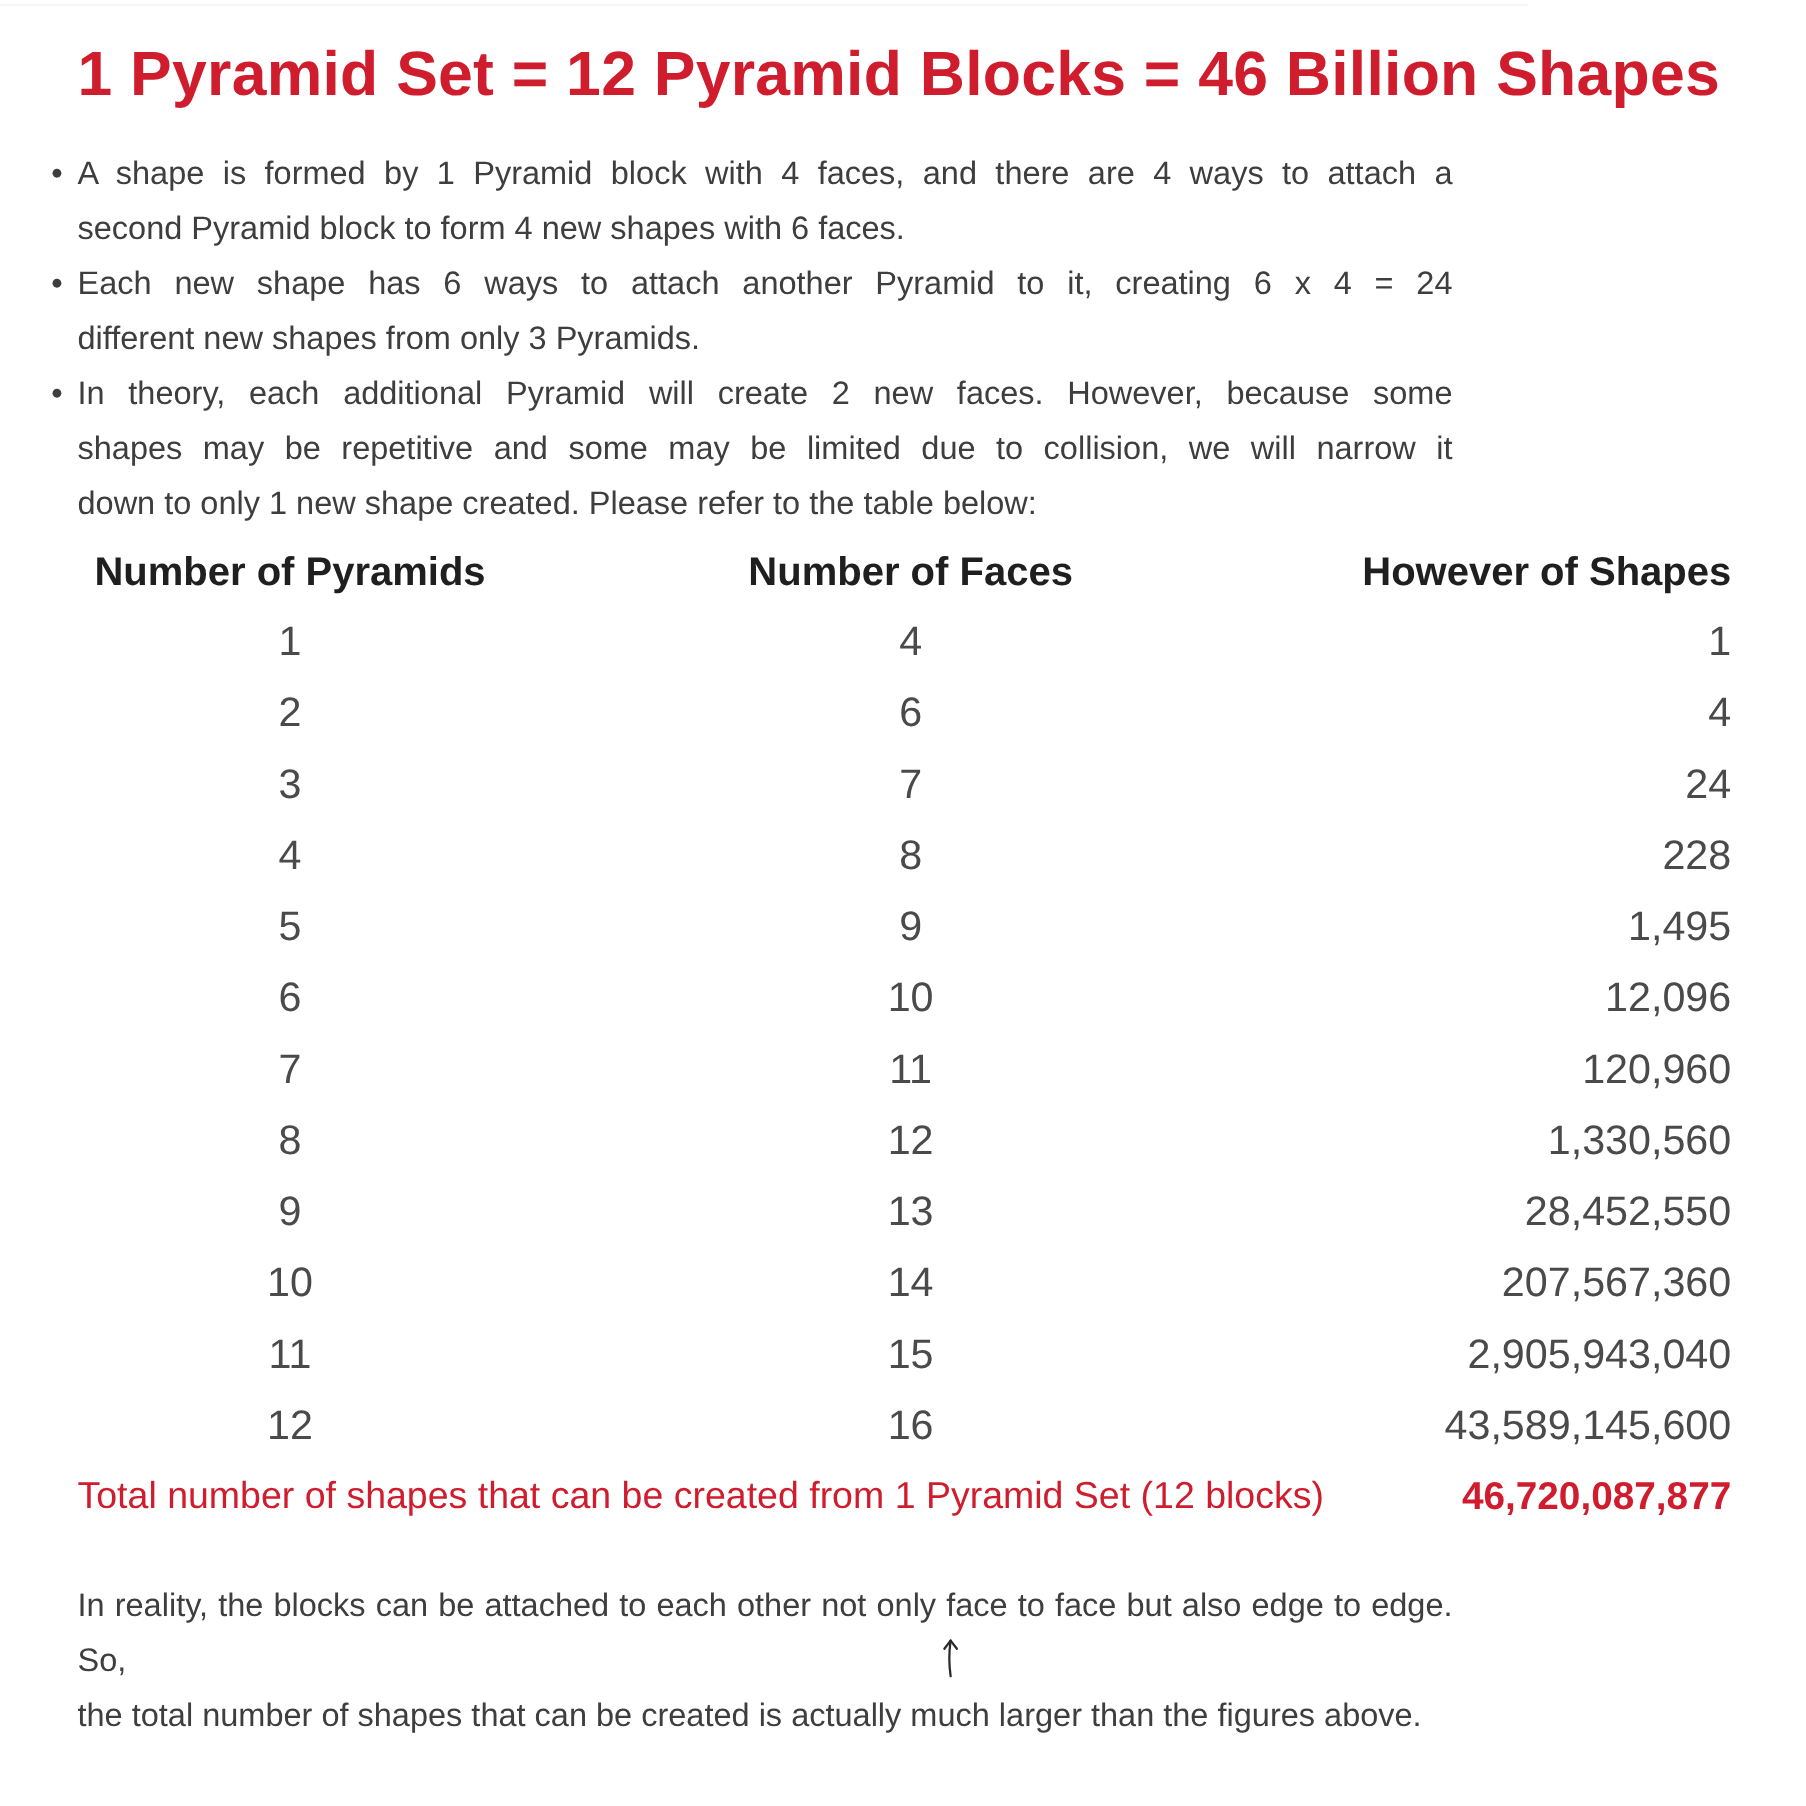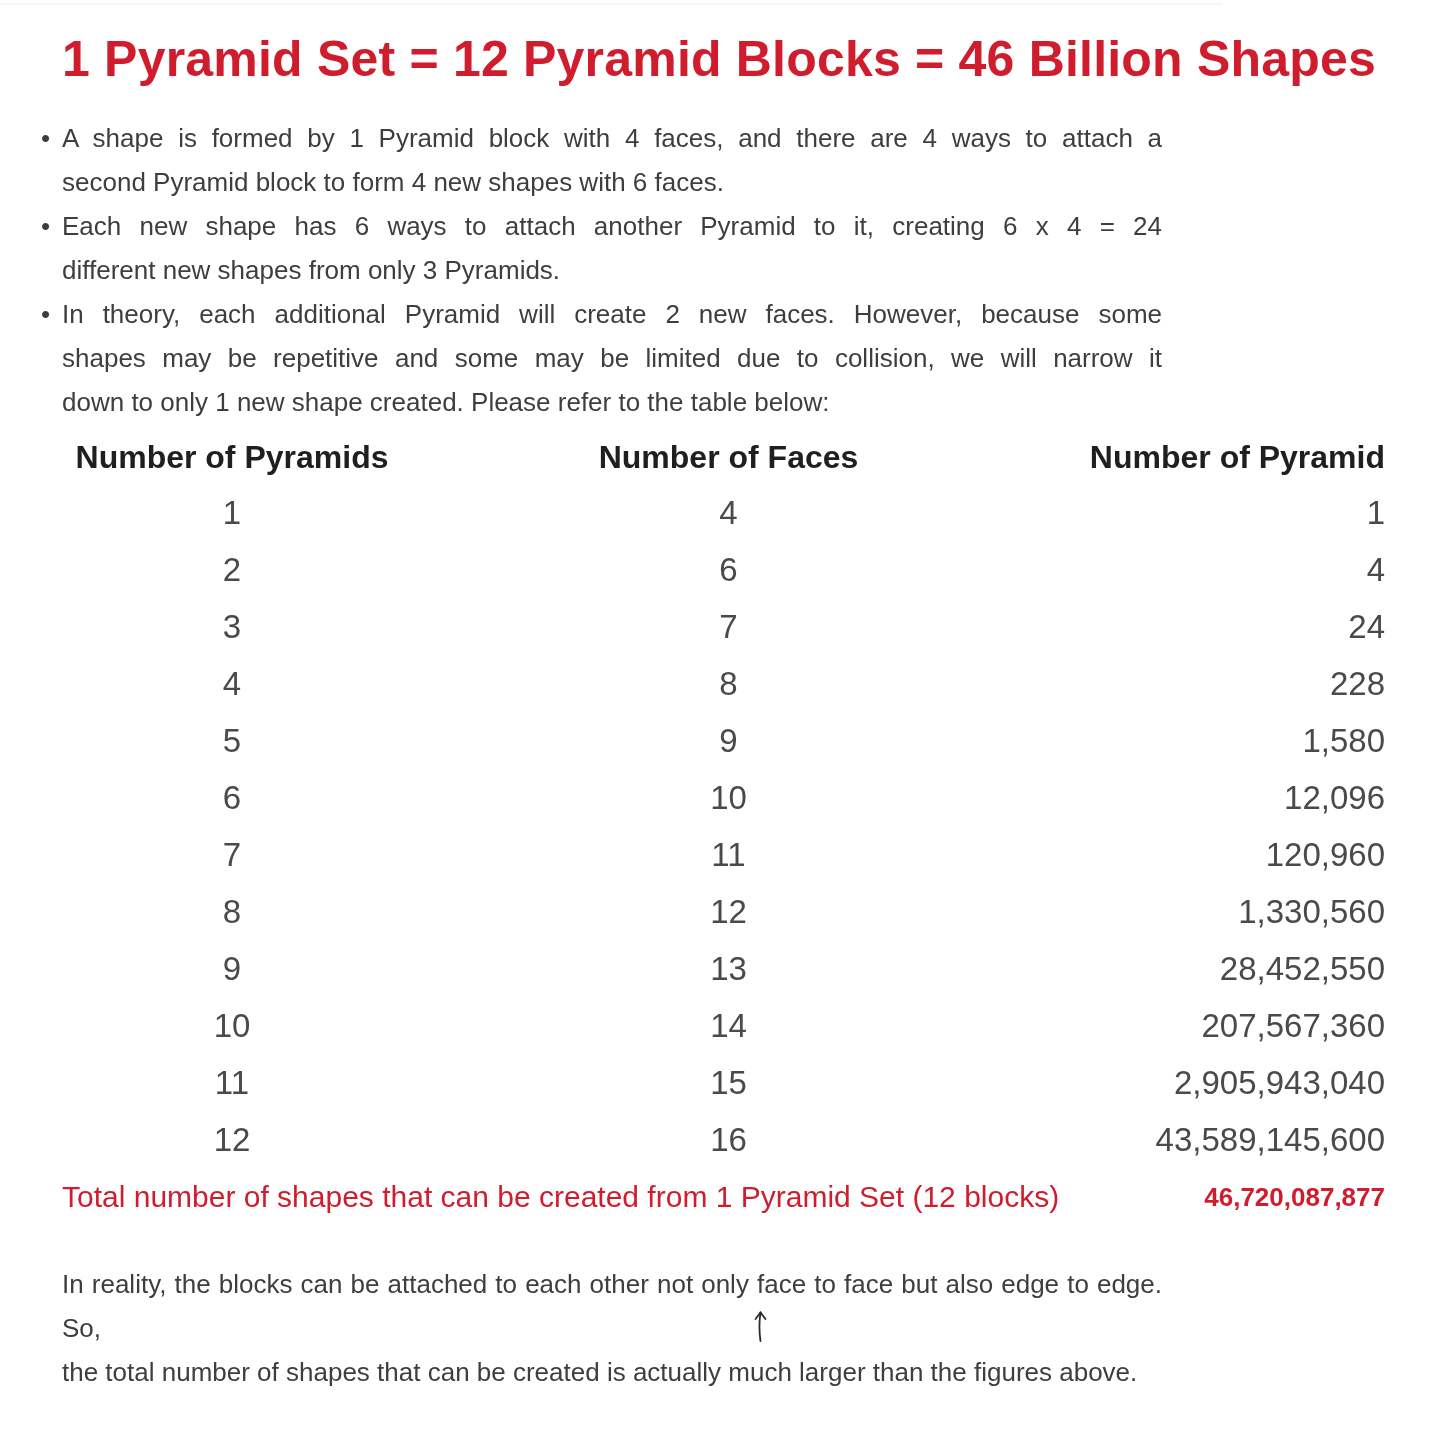--- a/index.html
+++ b/index.html
@@ -80,21 +80,21 @@
     justify-content: space-between;
     align-items: center;
   }
   .total-label {
     font-size: 30px;
     line-height: 46px;
     font-weight: 300;
     color: var(--accent-red);
   }
   .total-value {
-    font-size: 26px;
+    font-size: 31px;
     line-height: 46px;
     font-weight: 700;
     color: var(--accent-red);
   }
   .footer { margin-top: 42px; }
   .cursor-overlay {
     position: absolute;
     left: 751px; top: 1308px;
     width: 20px; height: 36px;
     pointer-events: none;
@@ -124,21 +124,21 @@
       <div class="line just">In theory, each additional Pyramid will create 2 new faces. However, because some</div>
       <div class="line just">shapes may be repetitive and some may be limited due to collision, we will narrow it</div>
       <div class="line">down to only 1 new shape created. Please refer to the table below:</div>
     </li>
   </ul>
 
   <div class="ptable">
     <div class="trow thead-row">
       <div class="cell c-center">Number of Pyramids</div>
       <div class="cell c-center">Number of Faces</div>
-      <div class="cell c-right">Number of Pyramid</div>
+      <div class="cell c-right">However of Shapes</div>
     </div>
     <div class="tbody">
       <div class="trow">
         <div class="cell c-center">1</div>
         <div class="cell c-center">4</div>
         <div class="cell c-right">1</div>
       </div>
       <div class="trow">
         <div class="cell c-center">2</div>
         <div class="cell c-center">6</div>
@@ -150,21 +150,21 @@
         <div class="cell c-right">24</div>
       </div>
       <div class="trow">
         <div class="cell c-center">4</div>
         <div class="cell c-center">8</div>
         <div class="cell c-right">228</div>
       </div>
       <div class="trow">
         <div class="cell c-center">5</div>
         <div class="cell c-center">9</div>
-        <div class="cell c-right">1,580</div>
+        <div class="cell c-right">1,495</div>
       </div>
       <div class="trow">
         <div class="cell c-center">6</div>
         <div class="cell c-center">10</div>
         <div class="cell c-right">12,096</div>
       </div>
       <div class="trow">
         <div class="cell c-center">7</div>
         <div class="cell c-center">11</div>
         <div class="cell c-right">120,960</div>

